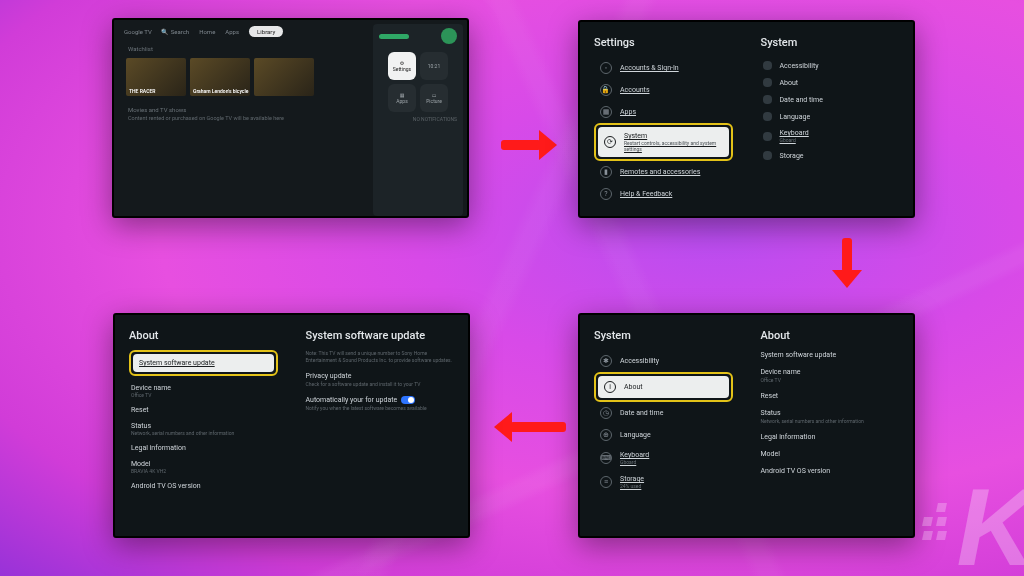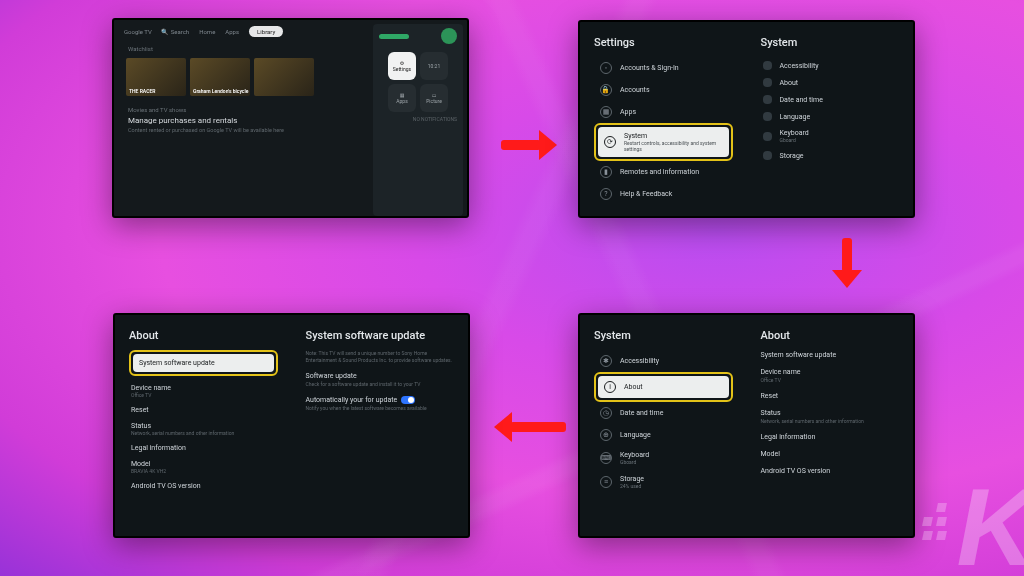--- a/index.html
+++ b/index.html
@@ -51,21 +51,21 @@
   .qcard.hi{background:#f1f2f2; color:#222;}
   .qgrid{display:flex; flex-wrap:wrap; justify-content:center; margin-top:2px;}
   .nonotif{font-size:5px; color:#5b6267; text-align:right; padding:2px 6px;}
 
   
   .cols{display:flex; width:100%; height:100%;}
   .col{flex:1; padding:14px 14px;}
   .col h2{font-size:11px; font-weight:500; color:#e3e7ea; margin-bottom:8px;}
   .item{display:flex; align-items:center; gap:8px; padding:5px 6px; font-size:7px; color:#cfd5da; border-radius:4px;}
   .item .ico{width:12px; height:12px; border:1px solid #5d666c; border-radius:50%; flex-shrink:0; display:flex;align-items:center;justify-content:center;font-size:7px;color:#8a929a;}
-  .item .txt{display:flex; flex-direction:column;}
+  .item .txt{display:flex; flex-direction:column;text-decoration:underline;}
   .item .txt small{font-size:5px; color:#6a7278;}
   .item.sel{background:#eceeee; color:#1a1d1f;}
   .item.sel .ico{border-color:#1a1d1f;color:#1a1d1f;}
   .item.sel small{color:#4a5054;}
   .highlight{border:2px solid #e3c218; border-radius:6px; padding:2px;}
   .rlist .item{padding:4px 2px;}
   .rlist .item .ico{border-radius:4px; width:9px; height:9px; border:none; background:#313a40;}
 
   
   .tv2{left:578px; top:20px; width:337px; height:198px;}
@@ -118,21 +118,20 @@
 RACER</span>
       </div>
     <div class="tile">
         <span class="cap">Graham Lendon's bicycle</span>
       </div>
     <div class="tile">
         <span class="cap"></span>
       </div>
   </div>
   <div class="section-label">Movies and TV shows</div>
-  <div class="mng-hd">Manage purchases and rentals</div>
   <div class="mng-sub">Content rented or purchased on Google TV will be available here</div>
 
   <div class="qpanel">
     <div class="qrow">
       <div class="pill"></div>
       <div class="avatar"></div>
     </div>
     <div class="qgrid">
       <div class="qcard hi">⚙<span>Settings</span></div>
       <div class="qcard">
@@ -179,21 +178,21 @@
             <span class="ico">⟳</span>
             <span class="txt">
               <span>System</span>
               <small>Restart controls, accessibility and system settings</small>
             </span>
           </div>
       </div>
       <div class="item">
           <span class="ico">▮</span>
           <span class="txt">
-            <span>Remotes and information</span>
+            <span>Remotes and accessories</span>
           </span>
         </div>
       <div class="item">
           <span class="ico">?</span>
           <span class="txt">
             <span>Help &amp; Feedback</span>
           </span>
         </div>
     </div>
     <div class="col rlist">
@@ -307,21 +306,21 @@
       <div class="line" style="font-size:7px;margin:8px 2px 0;color:#cfd5da;"><span>Device name</span><small style="display:block;font-size:5px;color:#5e666c;">Office TV</small></div>
       <div class="line" style="font-size:7px;margin:8px 2px 0;color:#cfd5da;"><span>Reset</span></div>
       <div class="line" style="font-size:7px;margin:8px 2px 0;color:#cfd5da;"><span>Status</span><small style="display:block;font-size:5px;color:#5e666c;">Network, serial numbers and other information</small></div>
       <div class="line" style="font-size:7px;margin:8px 2px 0;color:#cfd5da;"><span>Legal information</span></div>
       <div class="line" style="font-size:7px;margin:8px 2px 0;color:#cfd5da;"><span>Model</span><small style="display:block;font-size:5px;color:#5e666c;">BRAVIA 4K VH2</small></div>
       <div class="line" style="font-size:7px;margin:8px 2px 0;color:#cfd5da;"><span>Android TV OS version</span></div>
     </div>
     <div class="col subcol">
       <h2>System software update</h2>
       <small style="font-size:5px;color:#5e666c;display:block;margin-top:2px;line-height:1.3;">Note: This TV will send a unique number to Sony Home Entertainment &amp; Sound Products Inc. to provide software updates.</small>
-      <div class="line"><span>Software update</span><small>Check for a software update and install it to your TV</small></div>
+      <div class="line"><span>Privacy update</span><small>Check for a software update and install it to your TV</small></div>
       <div class="line"><span>Automatically your for update</span><span class="toggle"></span><small>Notify you when the latest software becomes available</small></div>
     </div>
   </div>
   <div class="stand left"></div>
     <div class="stand right"></div>
 </div>
 
 <div class="wm"><span class="dots">
       <i></i>
       <i></i>

